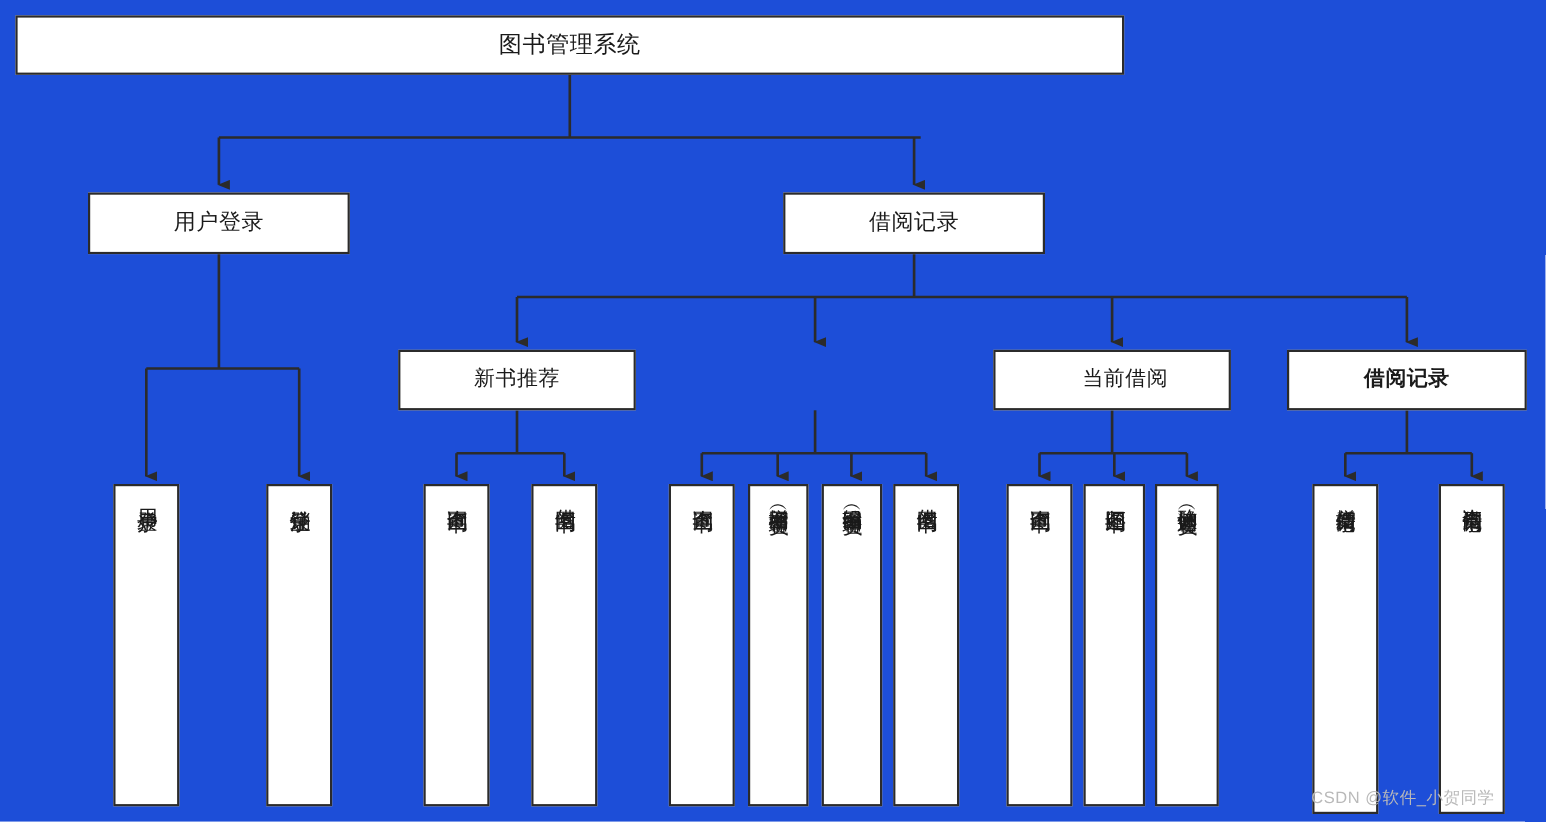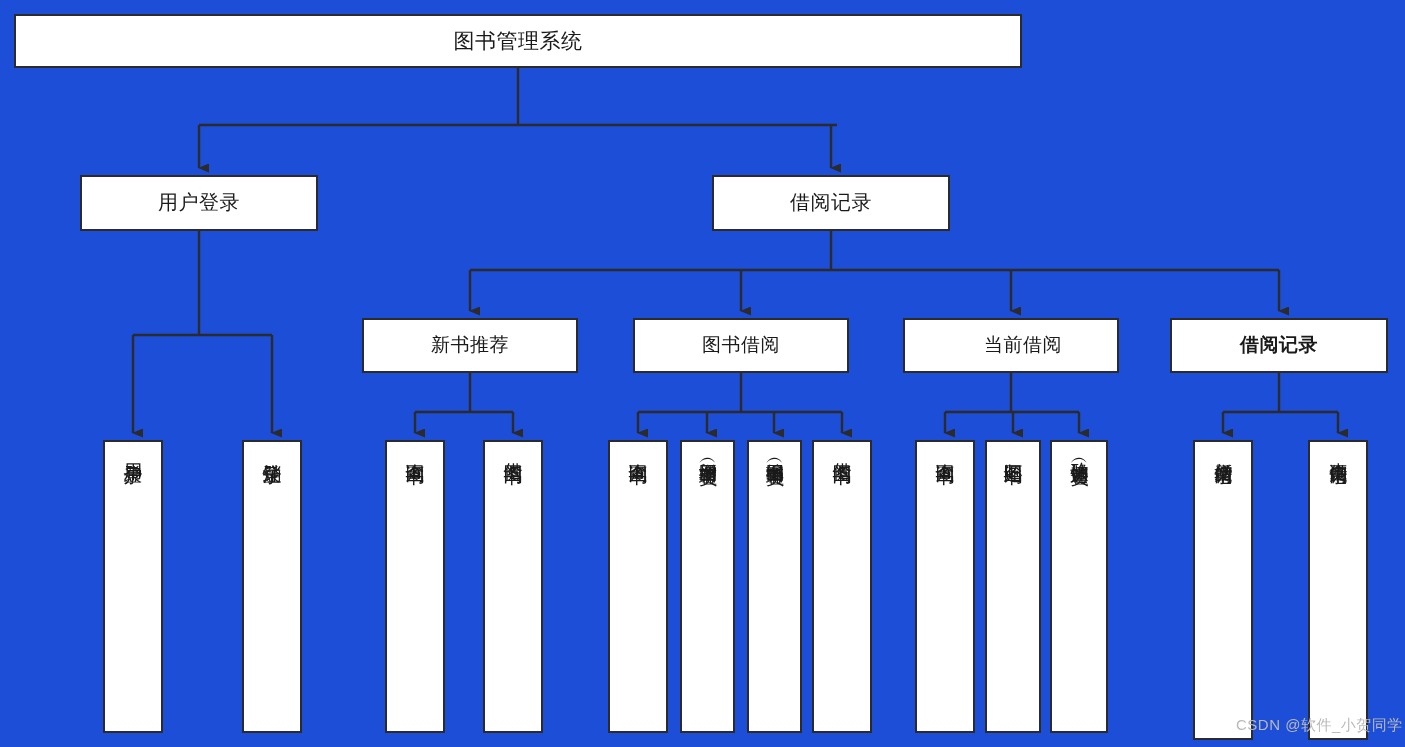--- a/index.html
+++ b/index.html
@@ -134,23 +134,20 @@
   <div class="node level1" style="left:80px; top:175px; width:238px; height:56px;">
     <span class="node-label">用户登录</span>
   </div>
   <div class="node level1" style="left:712px; top:175px; width:238px; height:56px;">
     <span class="node-label">借阅记录</span>
   </div>
 
   <div class="node level2" style="left:362px; top:318px; width:216px; height:55px;">
     <span class="node-label">新书推荐</span>
   </div>
-  <div class="node level2" style="left:633px; top:318px; width:216px; height:55px;">
-    <span class="node-label">图书借阅</span>
-  </div>
   <div class="node level2" style="left:903px; top:318px; width:216px; height:55px;padding-left:24px;">
     <span class="node-label">当前借阅</span>
   </div>
   <div class="node level2" style="left:1170px; top:318px; width:218px; height:55px;font-weight:bold;">
     <span class="node-label">借阅记录</span>
   </div>
 
   <div class="node leaf" style="left:103px; top:440px; width:60px; height:293px;">
     <span class="node-label">用户登录</span>
   </div>
@@ -184,15 +181,15 @@
   <div class="node leaf tall" style="left:1050px; top:440px; width:58px; height:293px;">
     <span class="node-label">确认归还（管理员）</span>
   </div>
   <div class="node leaf tall" style="left:1193px; top:440px; width:60px; height:300px;">
     <span class="node-label">新增借阅记录</span>
   </div>
   <div class="node leaf tall" style="left:1308px; top:440px; width:60px; height:300px;">
     <span class="node-label">查询借阅记录</span>
   </div>
 
-  <div class="watermark" style="left:1192px; top:716px;margin-left:44px;">CSDN @软件_小贺同学</div>
+  <div class="watermark" style="left:1192px; top:716px;">CSDN @软件_小贺同学</div>
 
 </div>
 
 </body></html>

